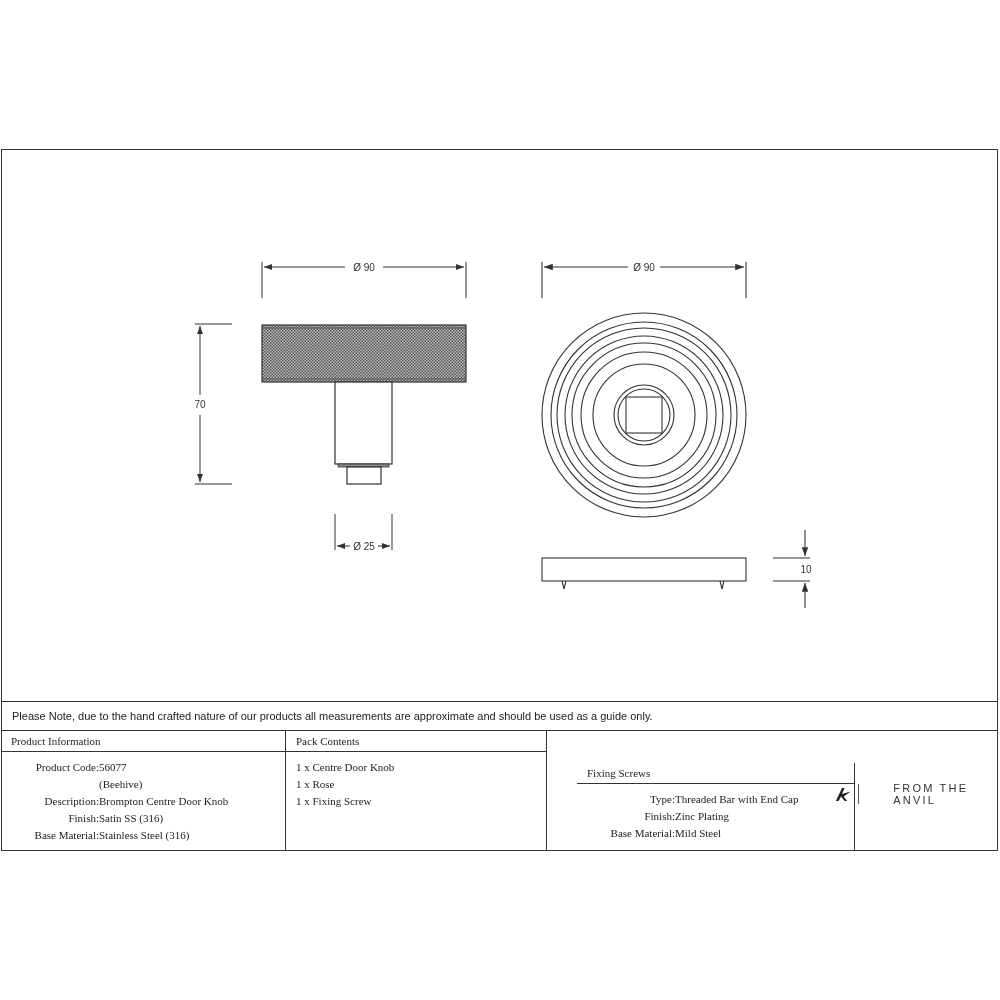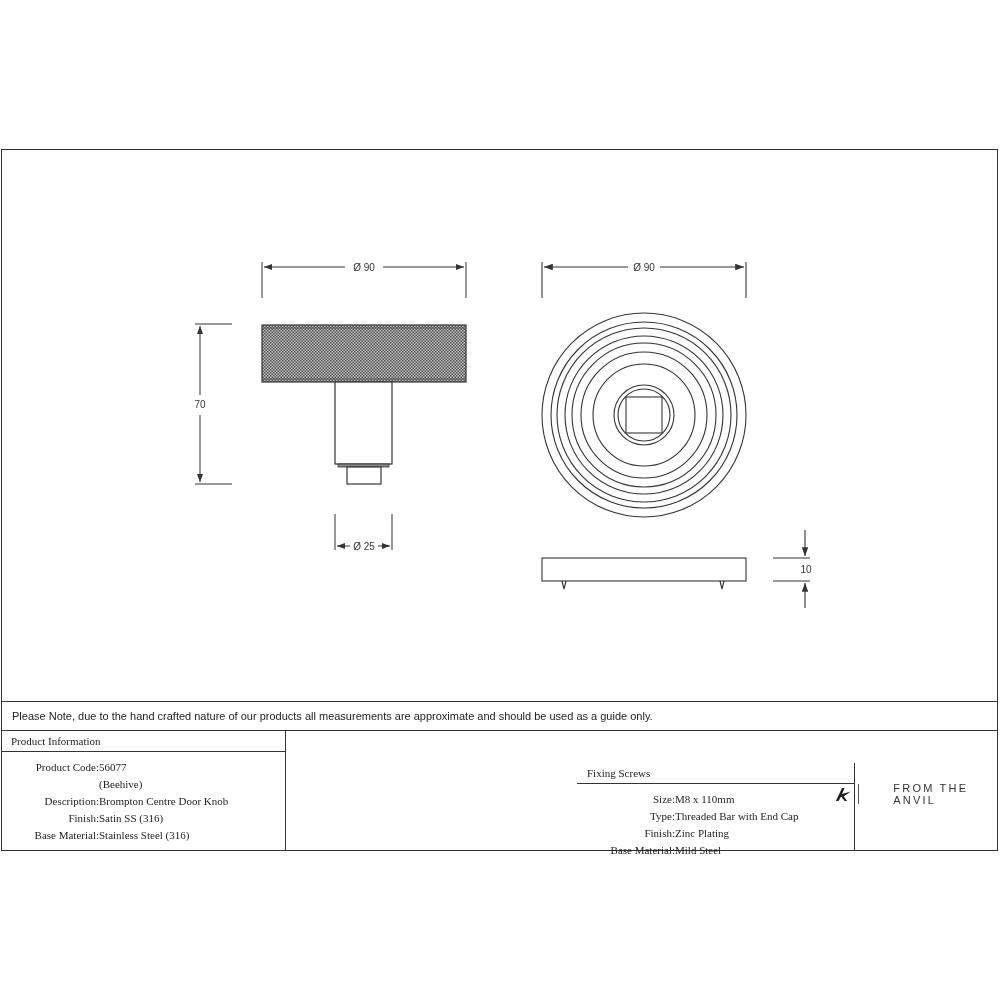--- a/index.html
+++ b/index.html
@@ -113,27 +113,31 @@
       <div class="row">
           <span class="k">Finish:</span>
           <span>Satin SS (316)</span>
         </div>
       <div class="row">
           <span class="k">Base Material:</span>
           <span>Stainless Steel (316)</span>
         </div>
     </div>
   </div>
+  <div class="col" style="left:285px;width:261px;">
+    <div class="col-head">Pack Contents</div>
+    <div class="rows">
+      <div>1 x Centre Door Knob</div>
+      <div>1 x Rose</div>
+      <div>1 x Fixing Screw</div>
+    </div>
+  </div>
   <div class="col" style="left:576px;width:278px;margin-top:32px;">
     <div class="col-head">Fixing Screws</div>
     <div class="rows">
-      <div class="row">
-          <span class="k">Size:</span>
-          <span>M8 x 110mm</span>
-        </div>
       <div class="row">
           <span class="k">Type:</span>
           <span>Threaded Bar with End Cap</span>
         </div>
       <div class="row">
           <span class="k">Finish:</span>
           <span>Zinc Plating</span>
         </div>
       <div class="row">
           <span class="k">Base Material:</span>

